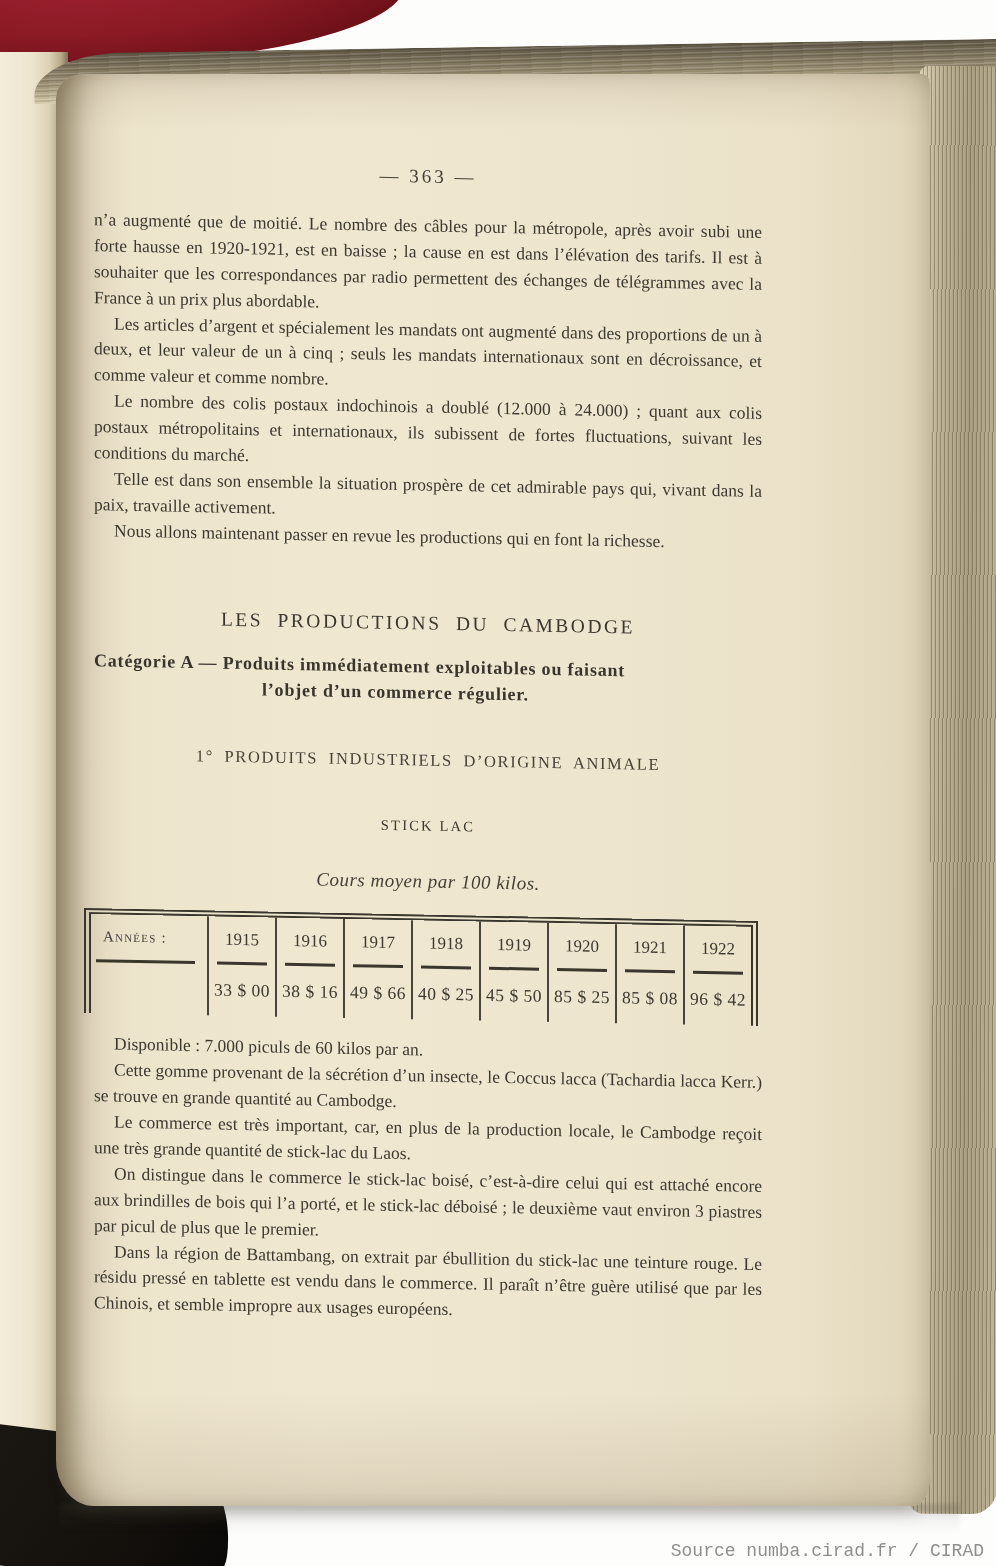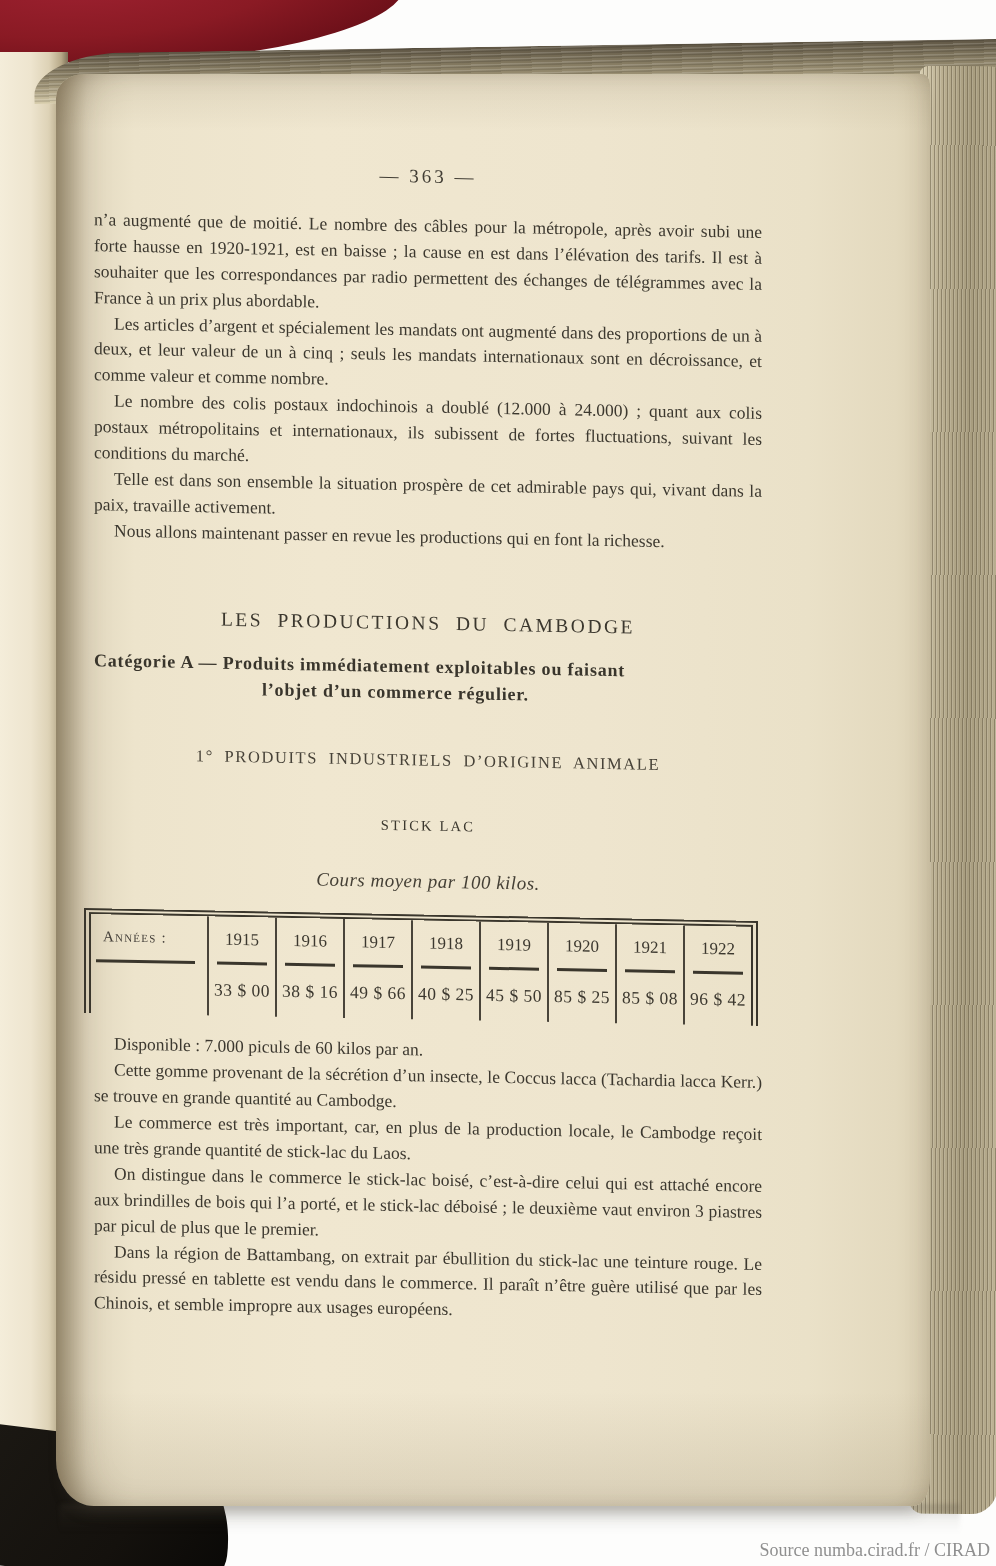--- a/index.html
+++ b/index.html
@@ -122,22 +122,22 @@
   }
   .pt-rule{width:76%;height:3px;background:#3a362c;}
   .pt-col.label .pt-rule{width:86%;margin-left:4%;}
   .pt-val{
     height:51px;display:flex;align-items:center;
     font-size:17.5px;letter-spacing:0.5px;color:#3c382f;
   }
   .after{margin-top:18px;}
   
   .src-footer{
-    position:absolute;right:6px;bottom:5px;z-index:10;
-    font-family:Liberation Serif, serif;
+    position:absolute;right:12px;bottom:5px;z-index:10;
+    font-family:Liberation Mono, monospace;
     font-size:18px;color:#8f8f8f;
   }
 </style>
 </head>
 <body>
 
 <div class="stage">
 
   <div class="red-cover"></div>
   <div class="facing-sliver"></div>

